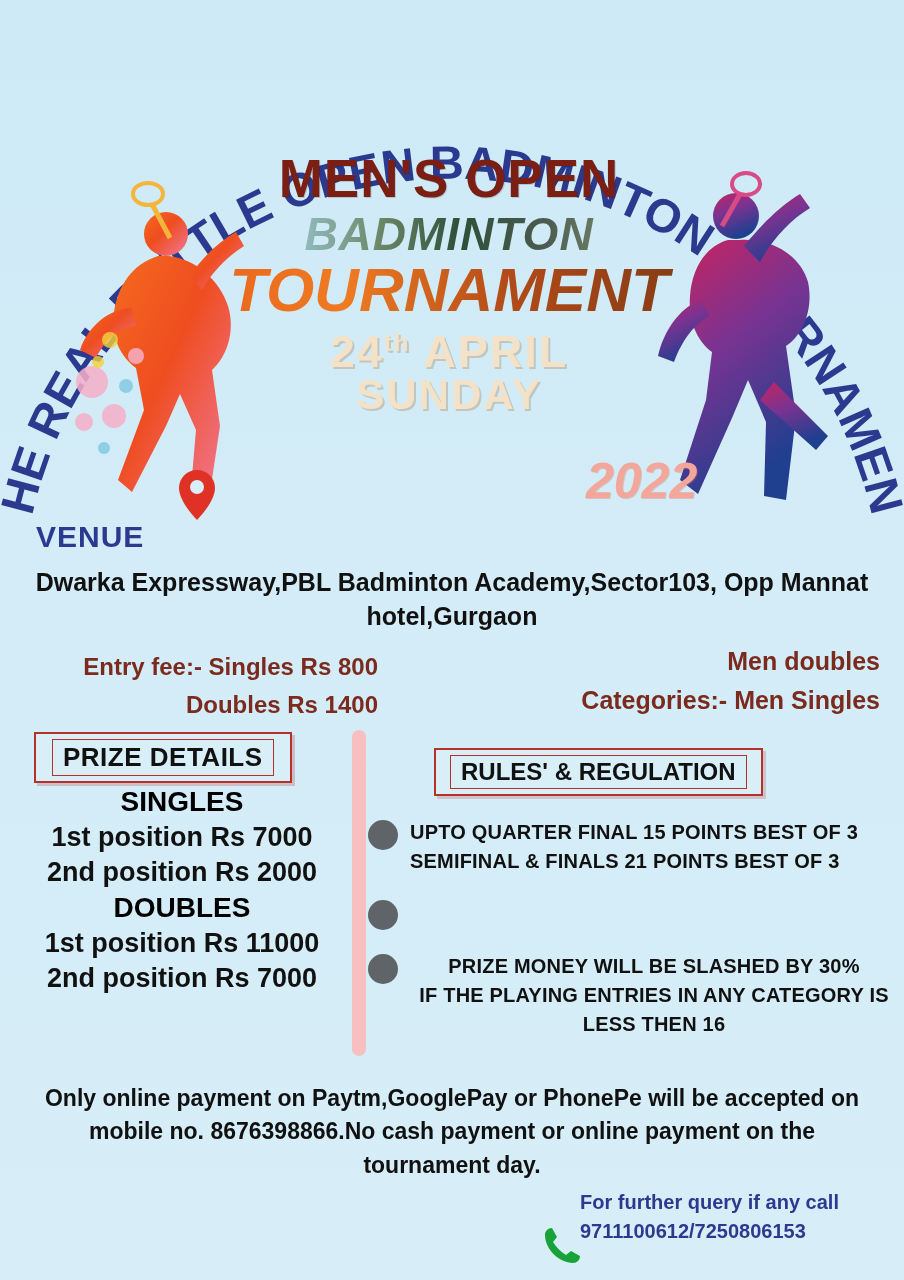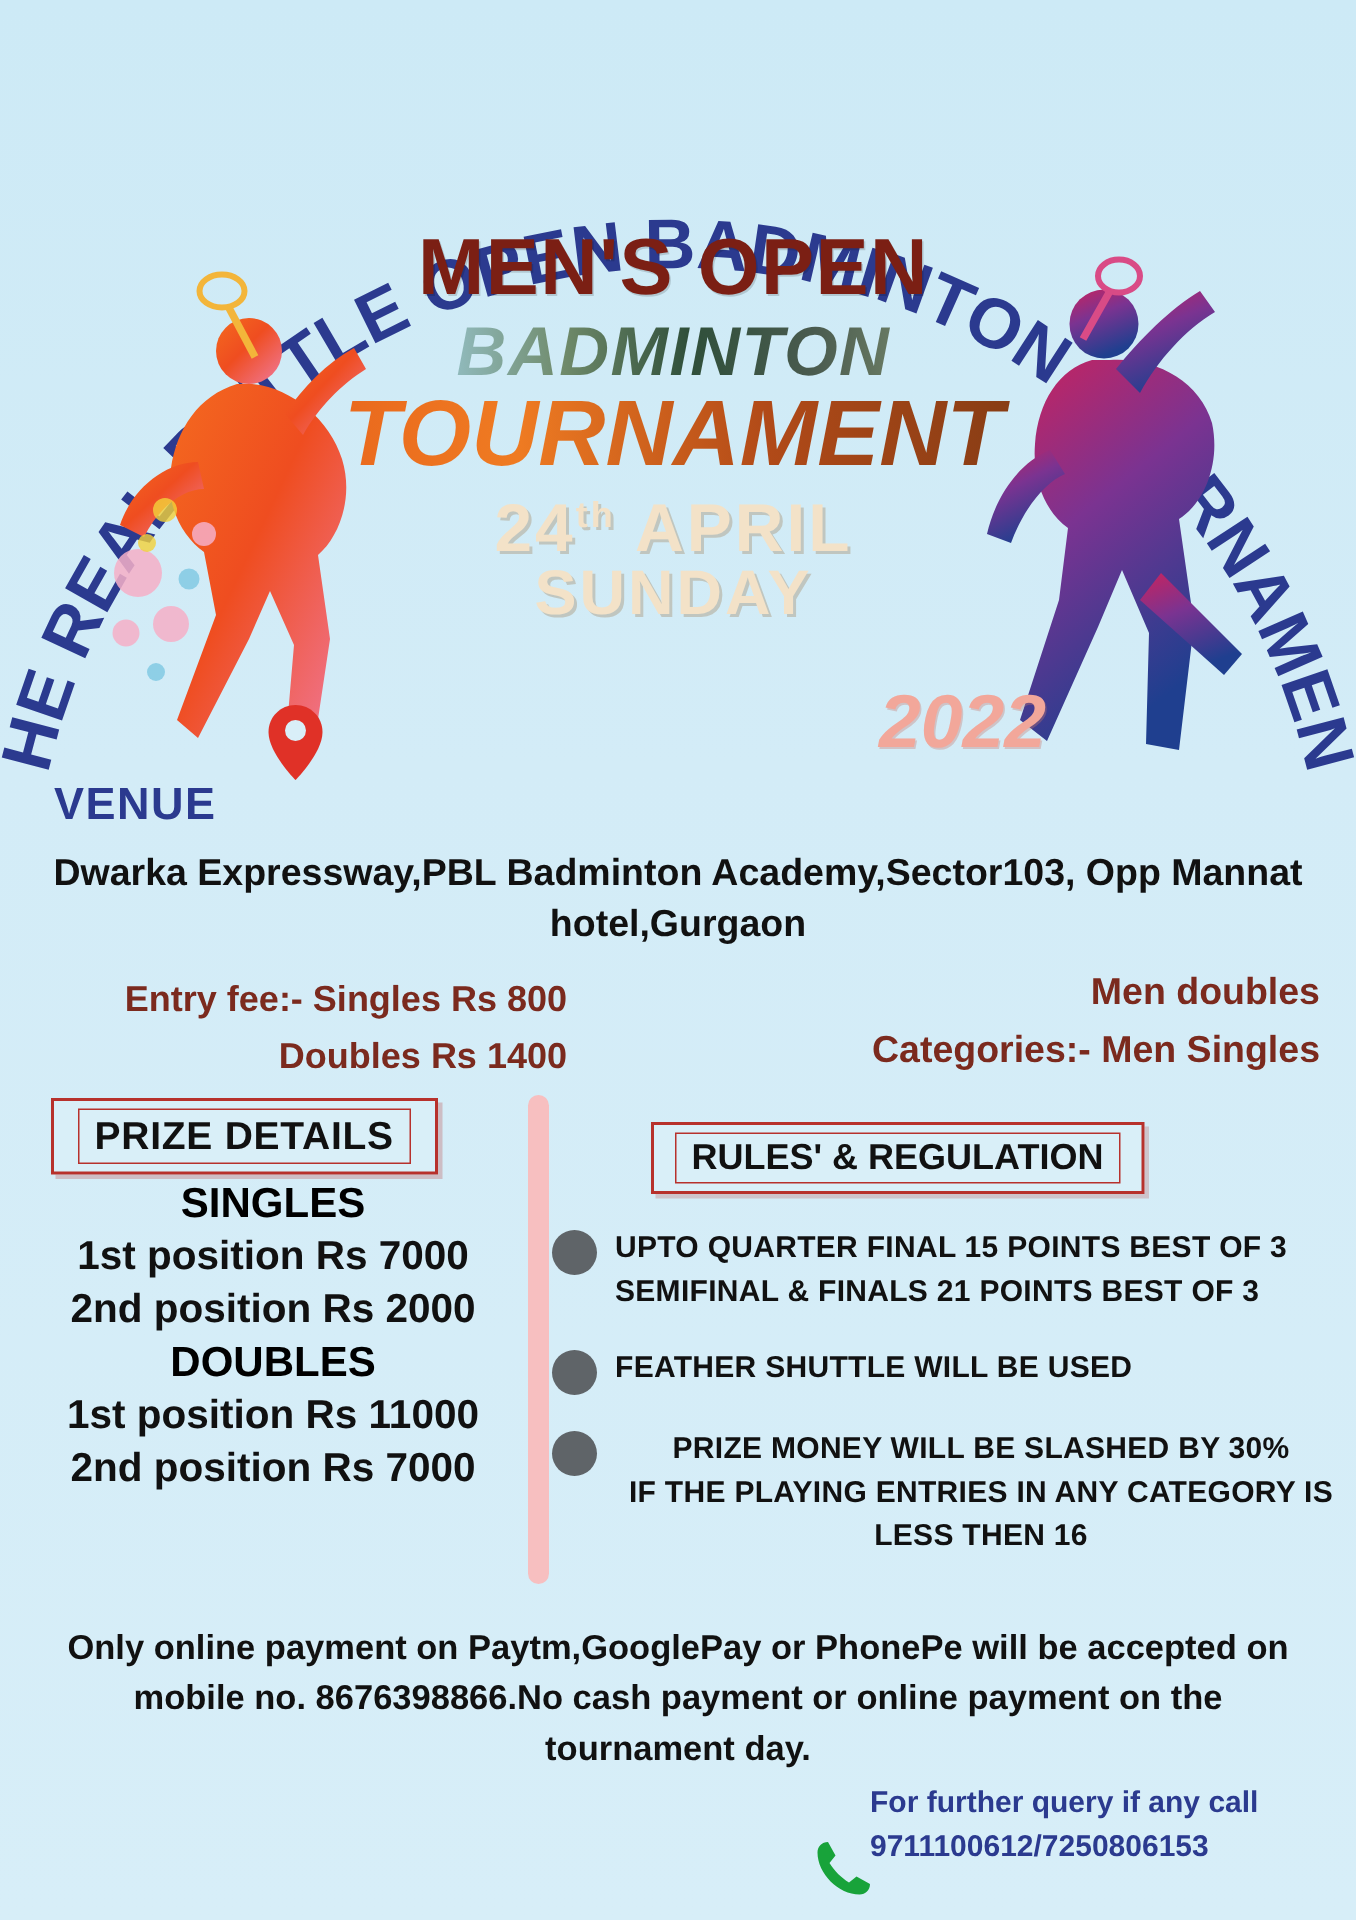--- a/index.html
+++ b/index.html
@@ -358,23 +358,20 @@
   <div class="rules-list">
     <div class="rule">
       <span class="bullet"></span>
       <span class="rule-text">
         <span>UPTO QUARTER FINAL 15  POINTS BEST OF 3</span>
         <span class="l2">SEMIFINAL &amp; FINALS 21 POINTS BEST OF 3</span>
       </span>
     </div>
     <div class="rule">
       <span class="bullet"></span>
-      <span class="rule-text">
-        <span>FEATHER  SHUTTLE WILL BE USED</span>
-      </span>
     </div>
     <div class="rule rule3">
       <span class="bullet"></span>
       <span class="rule-text">
         <span>PRIZE MONEY WILL BE SLASHED  BY 30%</span>
         <span class="l2">IF THE PLAYING ENTRIES IN ANY CATEGORY IS LESS THEN 16</span>
       </span>
     </div>
   </div>
 

